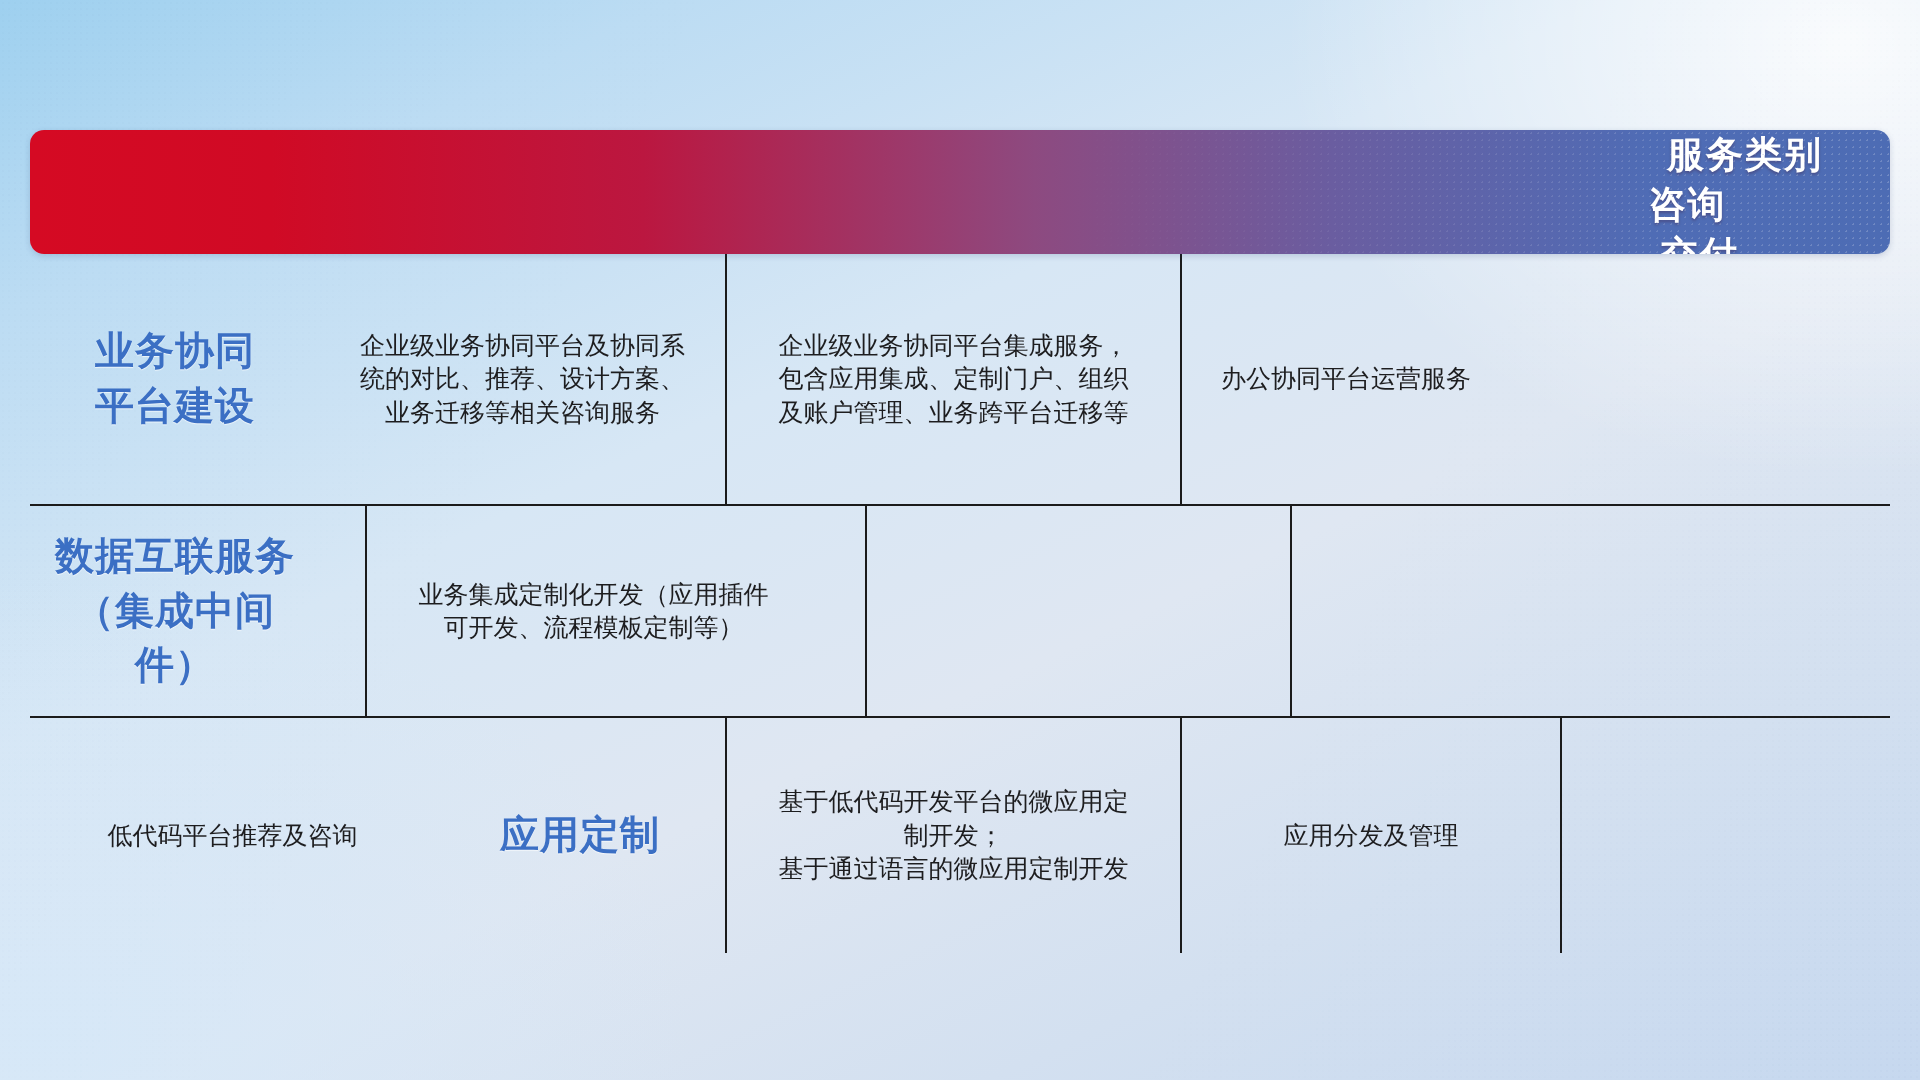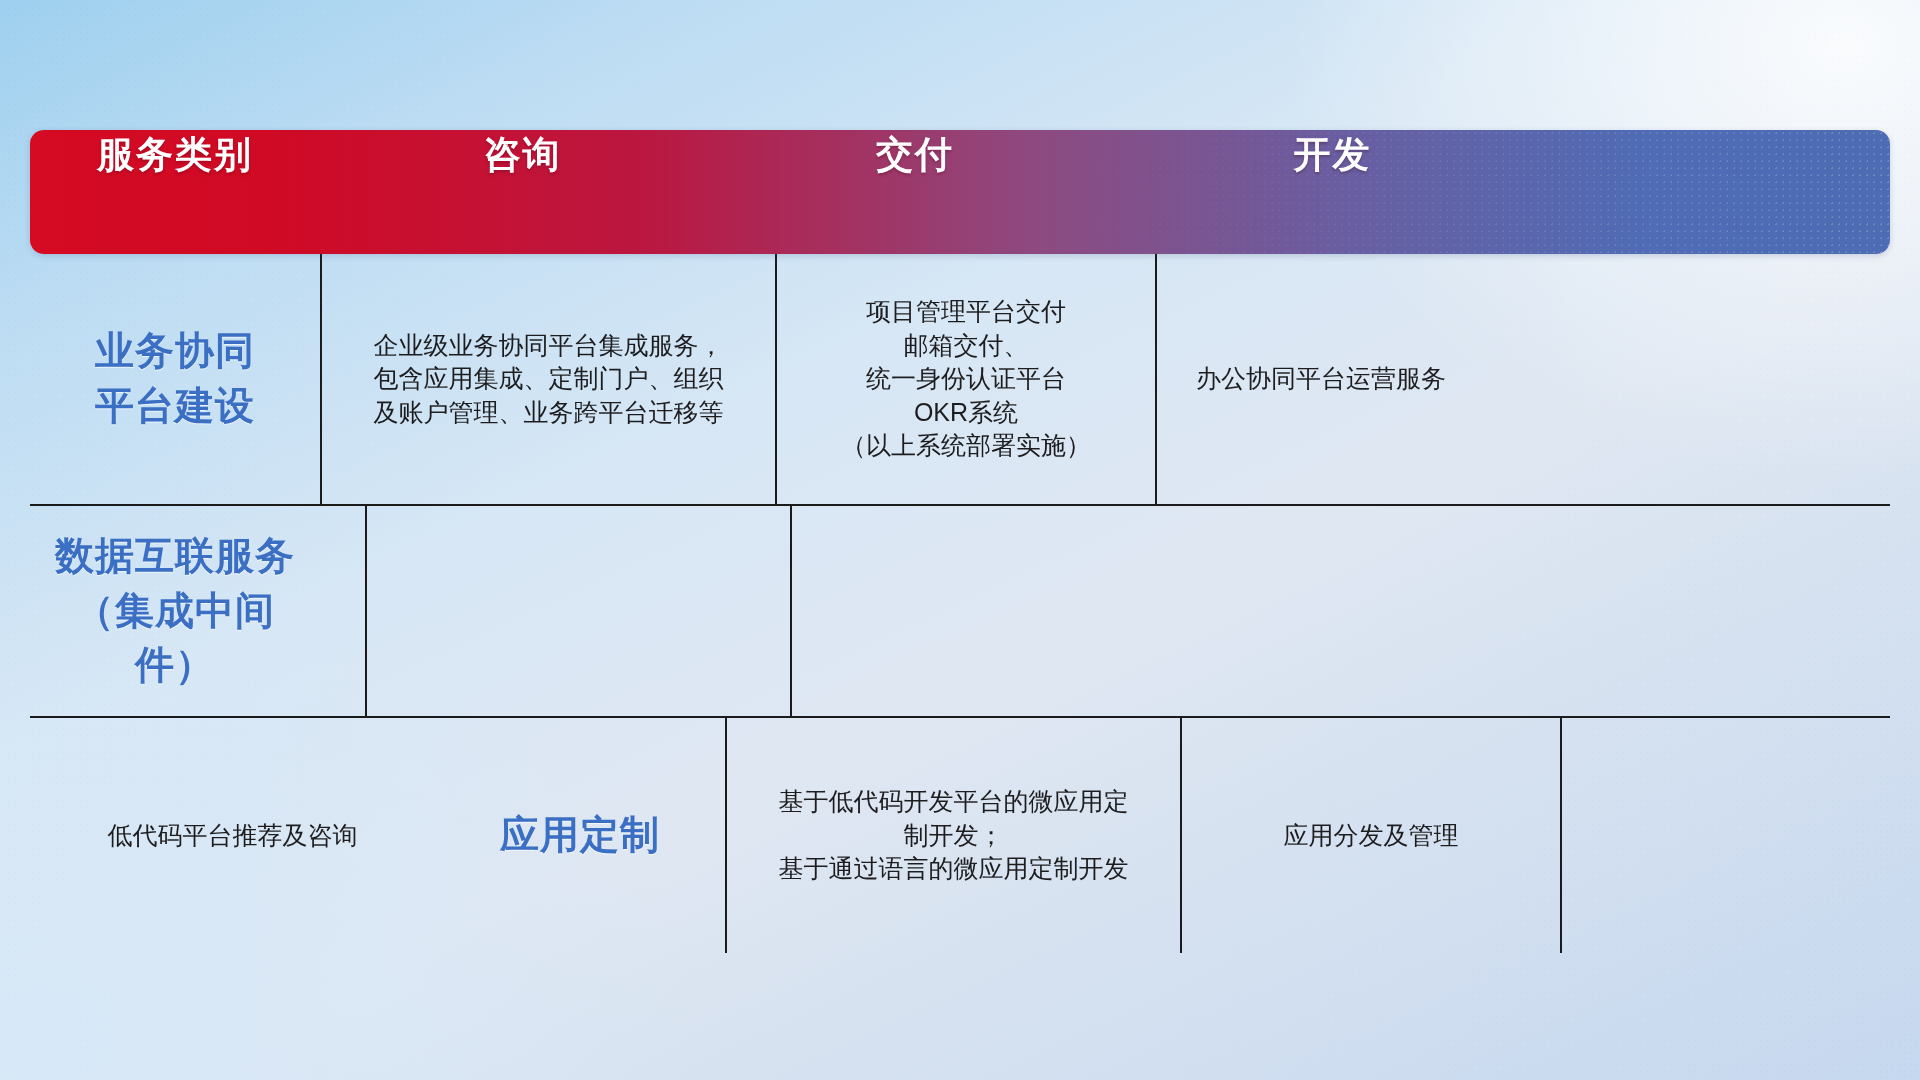--- a/index.html
+++ b/index.html
@@ -27,23 +27,24 @@
 
   #table-card{
     position:absolute;left:30px;top:130px;width:1860px;height:820px;
   }
 
   
   .thead{
     position:relative;height:124px;border-radius:14px;
     background:linear-gradient(90deg,#d50a23 0%, #d00a25 13%, #bb1740 33%, #8d4a80 54%, #6a5da0 70%, #4f6cb5 87%, #4d6cb4 100%);
     box-shadow:0 2px 6px rgba(40,60,110,.18);
-    display:flex;align-items:flex-start;
+    display:flex;align-items:flex-end;
     overflow:hidden;
     z-index:3;
+    flex-direction:column;
   }
   .thead::after{
     content:"";position:absolute;inset:0;pointer-events:none;
     background-image:radial-gradient(rgba(255,255,255,.22) 1px, rgba(0,0,0,0) 1px);
     background-size:7px 7px;
     -webkit-mask-image:linear-gradient(90deg, rgba(0,0,0,0) 55%, rgba(0,0,0,.9) 100%);
             mask-image:linear-gradient(90deg, rgba(0,0,0,0) 55%, rgba(0,0,0,.9) 100%);
   }
   .th{
     color:#ffffff;font-weight:bold;font-size:37px;letter-spacing:2px;
@@ -96,34 +97,34 @@
       <div class="th c1">咨询</div>
       <div class="th c3">交付</div>
       <div class="th c2">开发</div>
     </div>
 
     <div class="tbody">
 
       <div class="row r1">
         <div class="cell cat c0">业务协同
 平台建设</div>
+        <div class="cell c1">企业级业务协同平台及协同系
+统的对比、推荐、设计方案、
+业务迁移等相关咨询服务</div>
         <div class="cell c2 vline">企业级业务协同平台集成服务，
 包含应用集成、定制门户、组织
 及账户管理、业务跨平台迁移等</div>
-        <div class="cell c3 vline">项目管理平台交付
-邮箱交付、
-统一身份认证平台
-OKR系统
-（以上系统部署实施）</div>
         <div class="cell c4 vline">办公协同平台运营服务</div>
       </div>
 
       <div class="row r2">
         <div class="cell cat c0">数据互联服务
 （集成中间件）</div>
+        <div class="cell c2 vline">业务集成定制化开发（应用插件
+可开发、流程模板定制等）</div>
         <div class="cell c3 vline"></div>
         <div class="cell c4 vline"></div>
       </div>
 
       <div class="row r3">
         <div class="cell c1">低代码平台推荐及咨询</div>
         <div class="cell cat c0">应用定制</div>
         <div class="cell c2 vline">基于低代码开发平台的微应用定
 制开发；
 基于通过语言的微应用定制开发</div>

